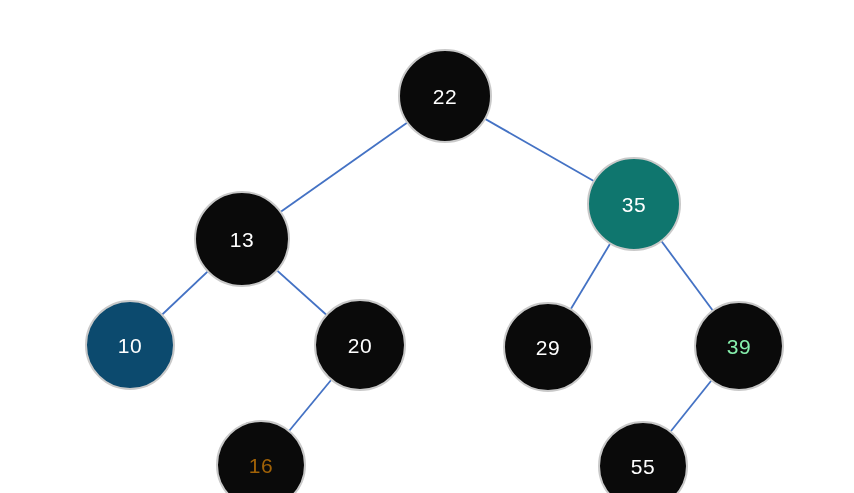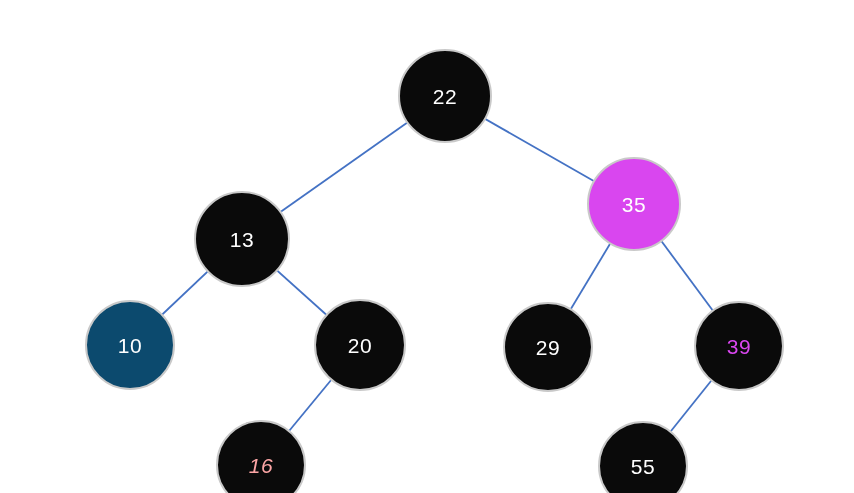--- a/index.html
+++ b/index.html
@@ -54,34 +54,34 @@
       <line x1="634" y1="173" x2="739" y2="315" stroke="#4472c4" stroke-width="1.8"></line>
       <line x1="739" y1="315" x2="643" y2="435" stroke="#4472c4" stroke-width="1.8"></line>
     </svg>
 
 <div class="tree-node" style="left: 398px; top: 18px; width: 94px; height: 94px; background: rgb(10, 10, 10); border: 2px solid rgb(201, 201, 201);">
       <span class="node-value" style="color: rgb(255, 255, 255);">22</span>
     </div>
     <div class="tree-node" style="left: 194px; top: 160px; width: 96px; height: 96px; background: rgb(10, 10, 10); border: 2px solid rgb(201, 201, 201); text-align: center;">
       <span class="node-value" style="color: rgb(255, 255, 255);">13</span>
     </div>
-    <div class="tree-node" style="left: 587px; top: 126px; width: 94px; height: 94px; background: #d946ef; border: 2px solid rgb(201, 201, 201);">
+    <div class="tree-node" style="left: 587px; top: 126px; width: 94px; height: 94px; background: #0f766e; border: 2px solid rgb(201, 201, 201);">
       <span class="node-value" style="color: rgb(255, 255, 255);">35</span>
     </div>
     <div class="tree-node" style="left: 85px; top: 269px; width: 90px; height: 90px; background: #0c4a6e; border: 2px solid rgb(201, 201, 201);">
       <span class="node-value" style="color: rgb(255, 255, 255);">10</span>
     </div>
     <div class="tree-node" style="left: 314px; top: 268px; width: 92px; height: 92px; background: rgb(10, 10, 10); border: 2px solid rgb(201, 201, 201);">
       <span class="node-value" style="color: rgb(255, 255, 255);">20</span>
     </div>
     <div class="tree-node" style="left: 503px; top: 271px; width: 90px; height: 90px; background: rgb(10, 10, 10); border: 2px solid rgb(201, 201, 201);">
       <span class="node-value" style="color: rgb(255, 255, 255);">29</span>
     </div>
     <div class="tree-node" style="left: 694px; top: 270px; width: 90px; height: 90px; background: rgb(10, 10, 10); border: 2px solid rgb(201, 201, 201);">
-      <span class="node-value" style="color: #d946ef;">39</span>
+      <span class="node-value" style="color: #86efac;">39</span>
     </div>
     <div class="tree-node" style="left: 216px; top: 389px; width: 90px; height: 90px; background: rgb(10, 10, 10); border: 2px solid rgb(201, 201, 201);">
-      <span class="node-value" style="color: #fca5a5; font-style: italic;">16</span>
+      <span class="node-value" style="color: #a16207;">16</span>
     </div>
     <div class="tree-node" style="left: 598px; top: 390px; width: 90px; height: 90px; background: rgb(10, 10, 10); border: 2px solid rgb(201, 201, 201);">
       <span class="node-value" style="color: rgb(255, 255, 255);">55</span>
     </div>
   </div>
 
 </body></html>

